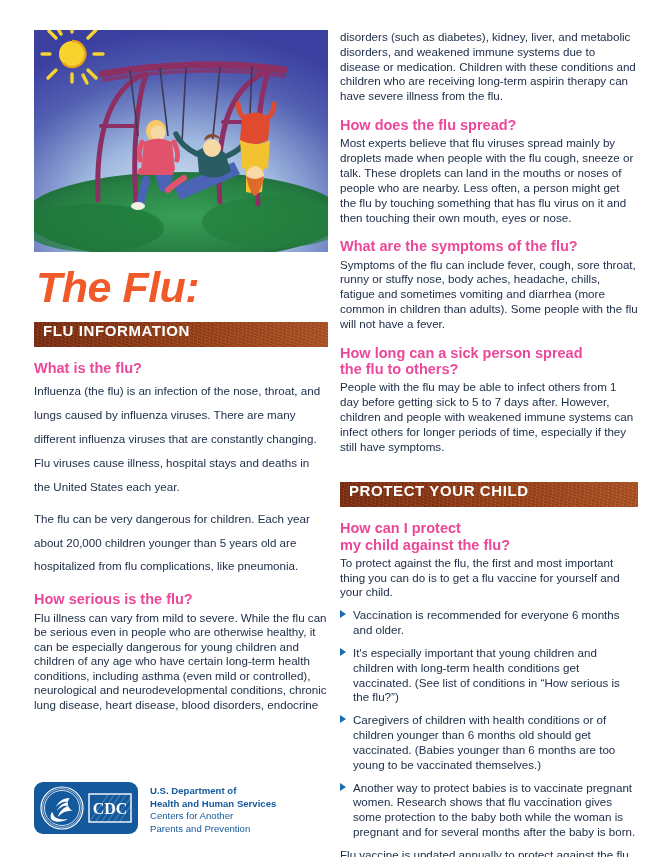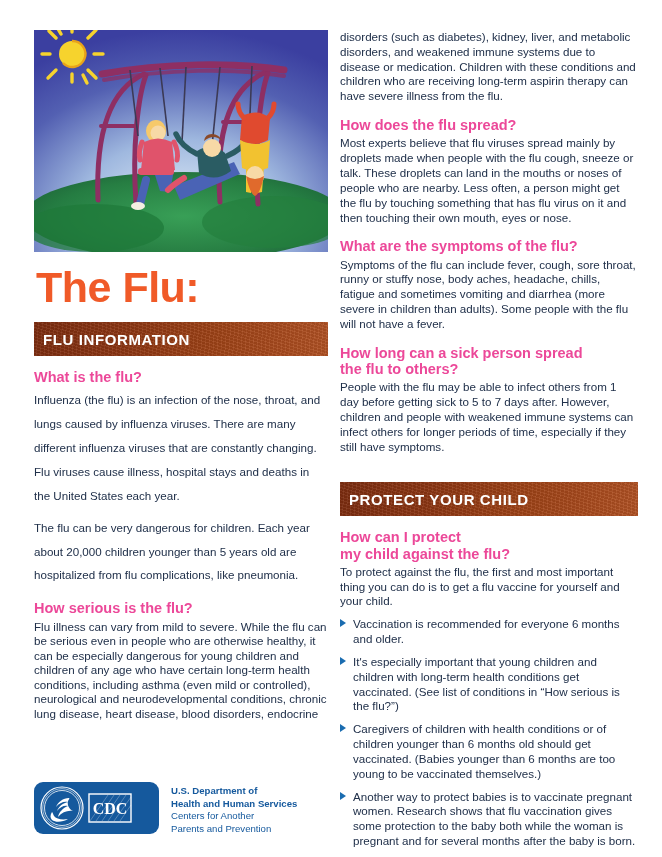--- a/index.html
+++ b/index.html
@@ -17,30 +17,30 @@
   .col-right{width:298px;flex:0 0 298px;}
 
   
   .illus{position:relative;width:294px;height:222px;overflow:hidden;
          background:linear-gradient(170deg,#3b3fa0 0%,#4a55ad 28%,#8fa9d8 55%,#cfe0f0 75%,#eef5fa 100%);}
   .illus svg{display:block;width:294px;height:222px;}
 
   
   .title{
     font-size:43px;line-height:0.98;font-weight:bold;color:#f05a28;
-    letter-spacing:-0.5px;margin:14px 0 0 2px;
+    letter-spacing:-0.5px;margin:14px 0 0 2px;font-style:italic;
   }
   .subtitle{
     font-size:22px;font-weight:bold;color:#f05a28;margin:2px 0 0 2px;
     letter-spacing:-0.2px;
   }
 
   
   .bar{
-    margin-top:14px;height:34px;display:flex;align-items:center;
+    margin-top:14px;height:25px;display:flex;align-items:flex-start;
     padding-left:9px;box-sizing:border-box;
     color:#ffffff;font-weight:bold;font-size:15px;letter-spacing:0.6px;
     background:
       repeating-linear-gradient(17deg, rgba(255,255,255,.055) 0 1px, rgba(0,0,0,.05) 1px 3px),
       repeating-linear-gradient(94deg, rgba(255,255,255,.05) 0 1px, rgba(0,0,0,.045) 1px 4px),
       linear-gradient(100deg,#7e2d10 0%,#8e3613 30%,#a14417 62%,#b35224 100%);
   }
   .bar.right{margin-top:28px;}
 
   
@@ -54,21 +54,21 @@
 
   ul.bullets{list-style:none;margin:8px 0 0 0;padding:0;}
   ul.bullets li{position:relative;padding-left:13px;margin-bottom:8px;
                 font-size:11.6px;line-height:1.28;color:#20304a;}
   ul.bullets li .tri{position:absolute;left:0;top:2px;width:0;height:0;
         border-left:6px solid #1a6cb0;border-top:4px solid transparent;
         border-bottom:4px solid transparent;}
 
   
   .footer{position:absolute;left:34px;bottom:22px;display:flex;align-items:flex-start;gap:12px;}
-  .logobox{width:125px;height:52px;background:#15599d;border-radius:9px;
+  .logobox{width:104px;height:52px;background:#15599d;border-radius:9px;
            display:flex;align-items:center;gap:3px;padding:0 5px;box-sizing:border-box;}
   .hhs-seal{width:46px;height:46px;flex:0 0 46px;}
   .cdc-mark{width:44px;height:30px;flex:0 0 44px;}
   .agency{font-size:9.6px;line-height:1.3;color:#15599d;padding-top:3px;}
   .agency .b{font-weight:bold;}
 </style>
 </head>
 <body>
 
 <div class="page">
@@ -184,21 +184,21 @@
     </div>
 
     <div class="col-right">
 
       <p class="body">disorders (such as diabetes), kidney, liver, and metabolic disorders, and weakened immune systems due to disease or medication. Children with these conditions and children who are receiving long-term aspirin therapy can have severe illness from the flu.</p>
 
       <h2 class="q">How does the flu spread?</h2>
       <p class="body">Most experts believe that flu viruses spread mainly by droplets made when people with the flu cough, sneeze or talk. These droplets can land in the mouths or noses of people who are nearby. Less often, a person might get the flu by touching something that has flu virus on it and then touching their own mouth, eyes or nose.</p>
 
       <h2 class="q">What are the symptoms of the flu?</h2>
-      <p class="body">Symptoms of the flu can include fever, cough, sore throat, runny or stuffy nose, body aches, headache, chills, fatigue and sometimes vomiting and diarrhea (more severe in children than adults). Some people with the flu will not have a fever.</p>
+      <p class="body">Symptoms of the flu can include fever, cough, sore throat, runny or stuffy nose, body aches, headache, chills, fatigue and sometimes vomiting and diarrhea (more common in children than adults). Some people with the flu will not have a fever.</p>
 
       <h2 class="q">
         <span>How long can a sick person spread</span><br>
         <span>the flu to others?</span>
       </h2>
       <p class="body">People with the flu may be able to infect others from 1 day before getting sick to 5 to 7 days after. However, children and people with weakened immune systems can infect others for longer periods of time, especially if they still have symptoms.</p>
 
       <div class="bar right">
         <span>PROTECT YOUR CHILD</span>
       </div>

